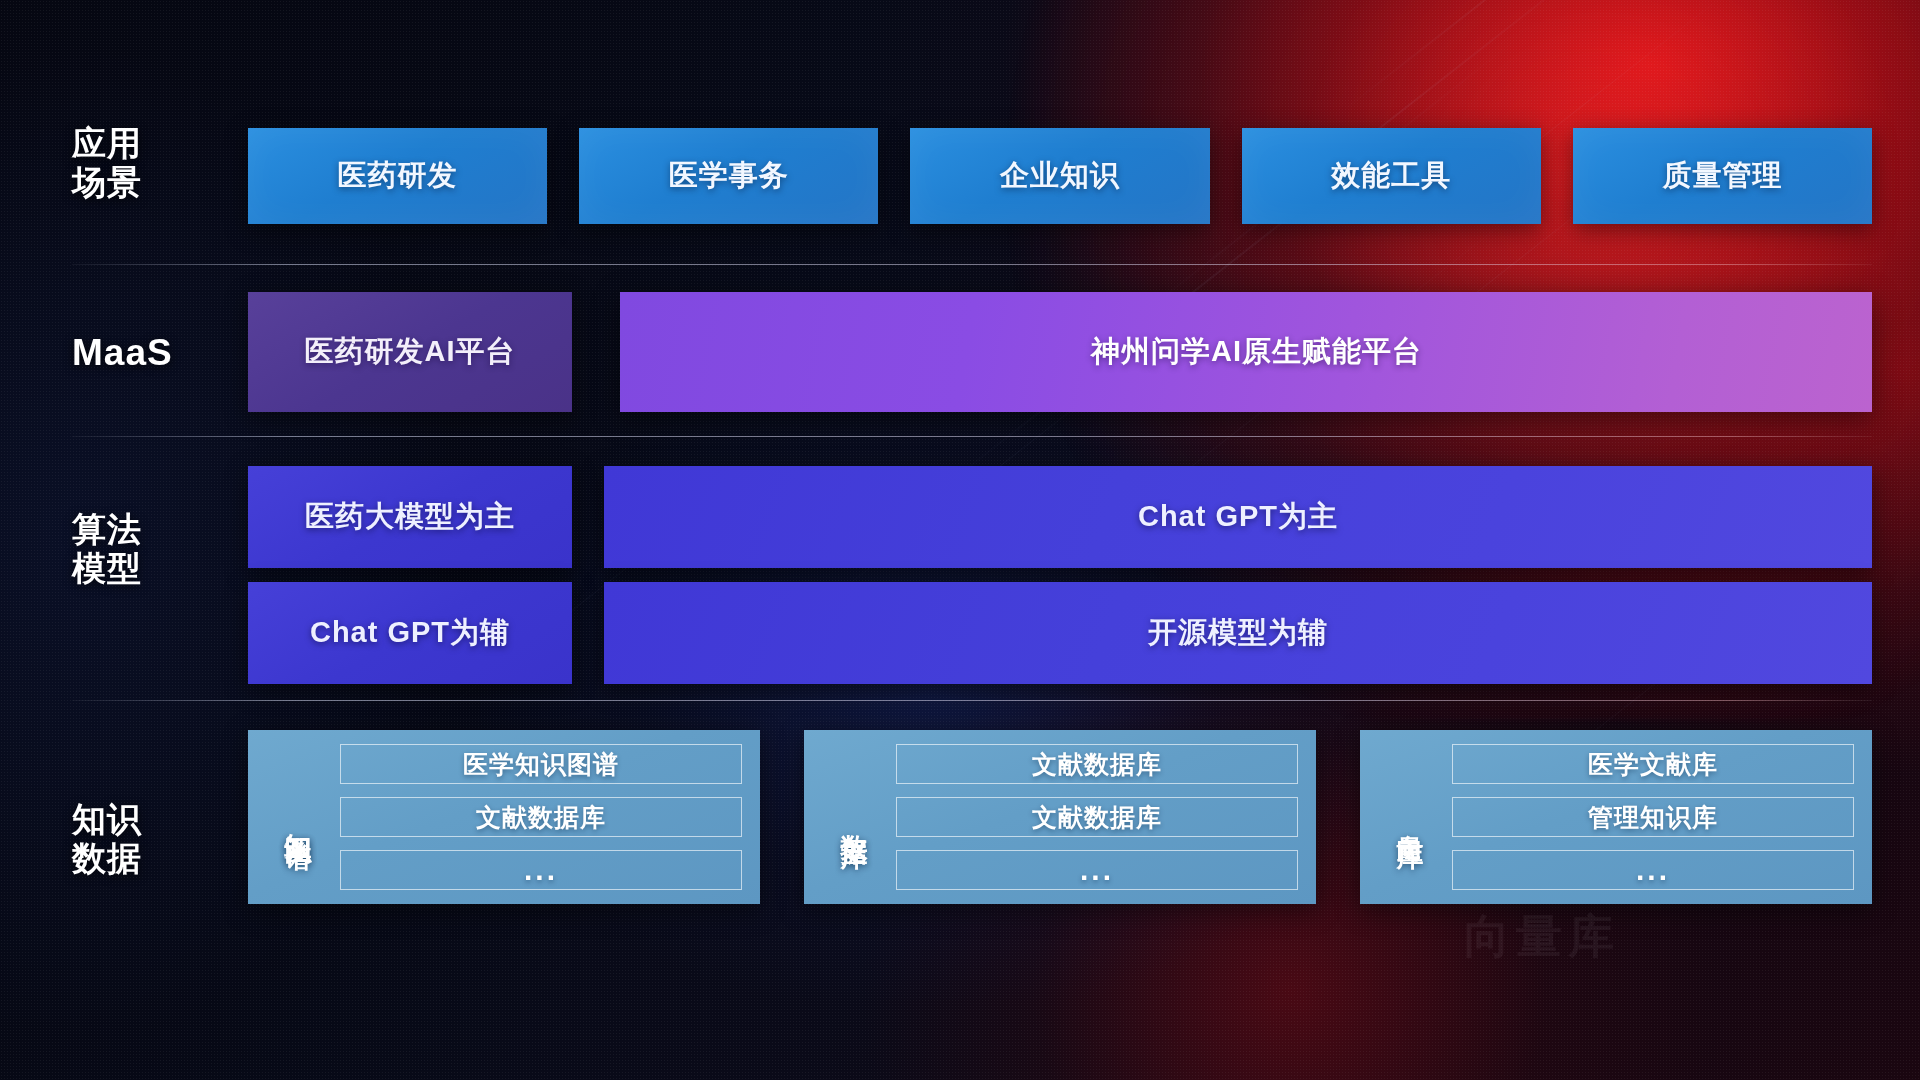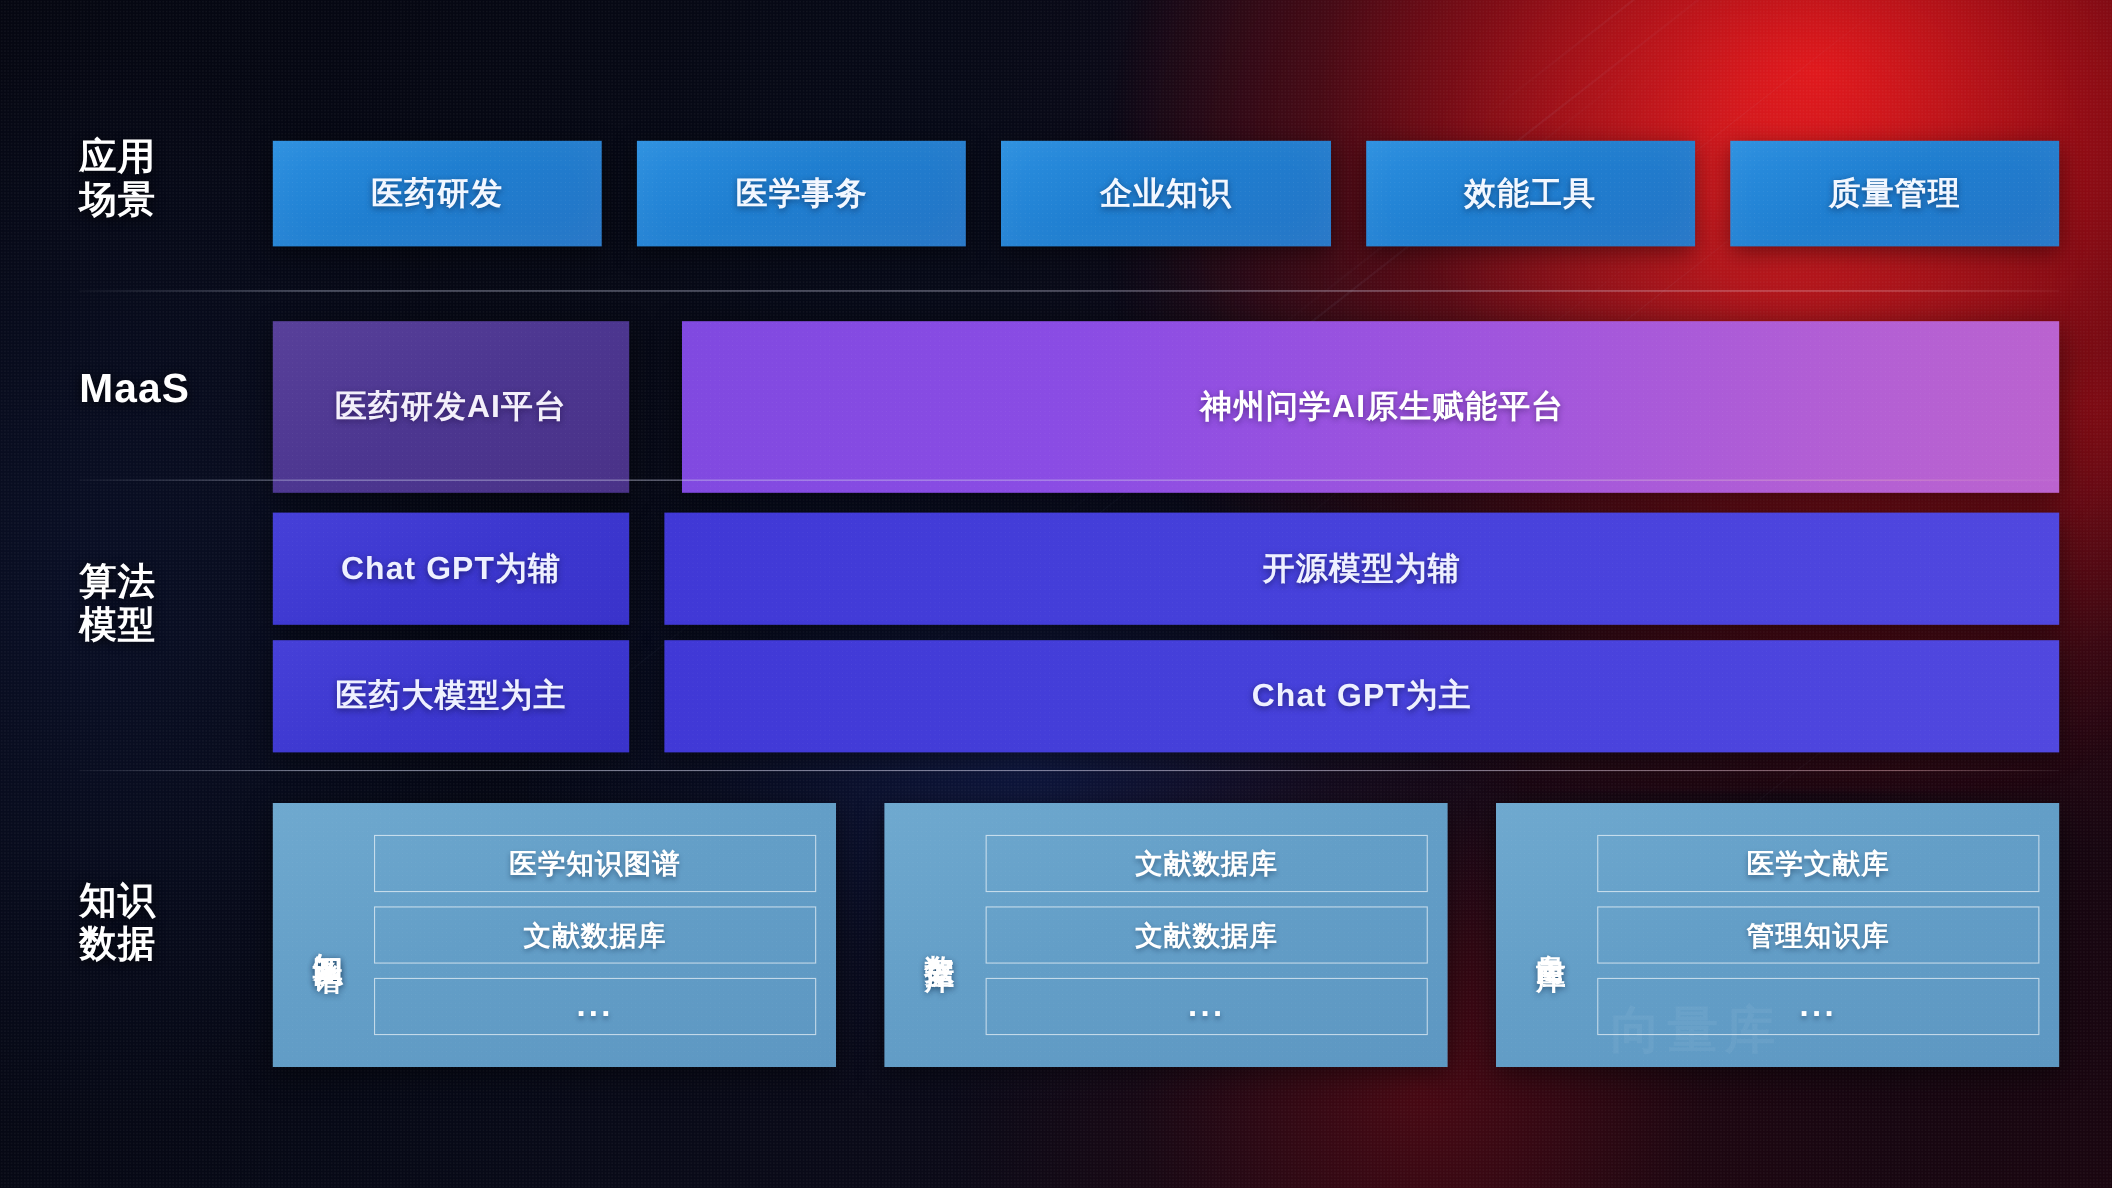--- a/index.html
+++ b/index.html
@@ -68,21 +68,21 @@
     position:relative;overflow:hidden;
   }
   .app-card::after{
     content:"";position:absolute;inset:0;
     background-image:radial-gradient(rgba(255,255,255,.22) 0.5px,transparent 0.6px);
     background-size:4px 4px;opacity:.35;
   }
   .app-card span{position:relative;z-index:2;text-shadow:0 2px 6px rgba(0,20,50,.5);}
 
   
-  .maas{position:absolute;left:248px;right:48px;top:292px;height:156px;display:flex;gap:48px;}
+  .maas{position:absolute;left:248px;right:48px;top:292px;height:120px;display:flex;gap:48px;}
   .maas-left{
     width:324px;flex:none;display:flex;align-items:center;justify-content:center;
     background:linear-gradient(150deg,#58409a 0%,#4c3690 50%,#4a3288 100%);
     color:#f3effa;font-size:29px;font-weight:bold;letter-spacing:1px;
     box-shadow:0 6px 22px rgba(0,0,0,.45);position:relative;overflow:hidden;
   }
   .maas-right{
     flex:1;display:flex;align-items:center;justify-content:center;
     background:linear-gradient(100deg,#8049e0 0%,#8a4ce4 28%,#a055dd 58%,#b35fd4 84%,#bb63cf 100%);
     color:#ffffff;font-size:29px;font-weight:bold;letter-spacing:1px;
@@ -112,21 +112,21 @@
     box-shadow:0 6px 22px rgba(0,0,0,.45);position:relative;overflow:hidden;
   }
   .algo-left::after,.algo-right::after{
     content:"";position:absolute;inset:0;
     background-image:radial-gradient(rgba(255,255,255,.18) 0.5px,transparent 0.6px);
     background-size:4px 4px;opacity:.28;
   }
   .algo-left span,.algo-right span{position:relative;z-index:2;text-shadow:0 2px 6px rgba(0,0,40,.5);}
 
   
-  .kdata{position:absolute;left:248px;right:48px;top:730px;height:240px;display:flex;gap:44px;}
+  .kdata{position:absolute;left:248px;right:48px;top:730px;height:174px;display:flex;gap:44px;}
   .kgroup{
     flex:1;display:flex;align-items:stretch;
     background:linear-gradient(160deg,#6fa9cf 0%,#639ec7 45%,#5d97c2 100%);
     box-shadow:0 6px 24px rgba(0,0,0,.45);
     padding:14px 18px;position:relative;overflow:hidden;
   }
   .kgroup::after{
     content:"";position:absolute;inset:0;
     background-image:radial-gradient(rgba(255,255,255,.16) 0.5px,transparent 0.6px);
     background-size:4px 4px;opacity:.3;
@@ -220,32 +220,32 @@
   <div class="divider" style="top:436px;"></div>
 
   <div class="rowlabel" style="top:510px;font-size:34px;">
     <div>算法</div>
     <div>模型</div>
   </div>
 
   <div class="algo">
     <div class="algo-row">
       <div class="algo-left">
+        <span>医药大模型为主</span>
+      </div>
+      <div class="algo-right">
+        <span>Chat GPT为主</span>
+      </div>
+    </div>
+    <div class="algo-row">
+      <div class="algo-left">
         <span>Chat GPT为辅</span>
       </div>
       <div class="algo-right">
         <span>开源模型为辅</span>
-      </div>
-    </div>
-    <div class="algo-row">
-      <div class="algo-left">
-        <span>医药大模型为主</span>
-      </div>
-      <div class="algo-right">
-        <span>Chat GPT为主</span>
       </div>
     </div>
   </div>
 
   <div class="divider" style="top:700px;"></div>
 
   <div class="rowlabel" style="top:800px;font-size:34px;">
     <div>知识</div>
     <div>数据</div>
   </div>

